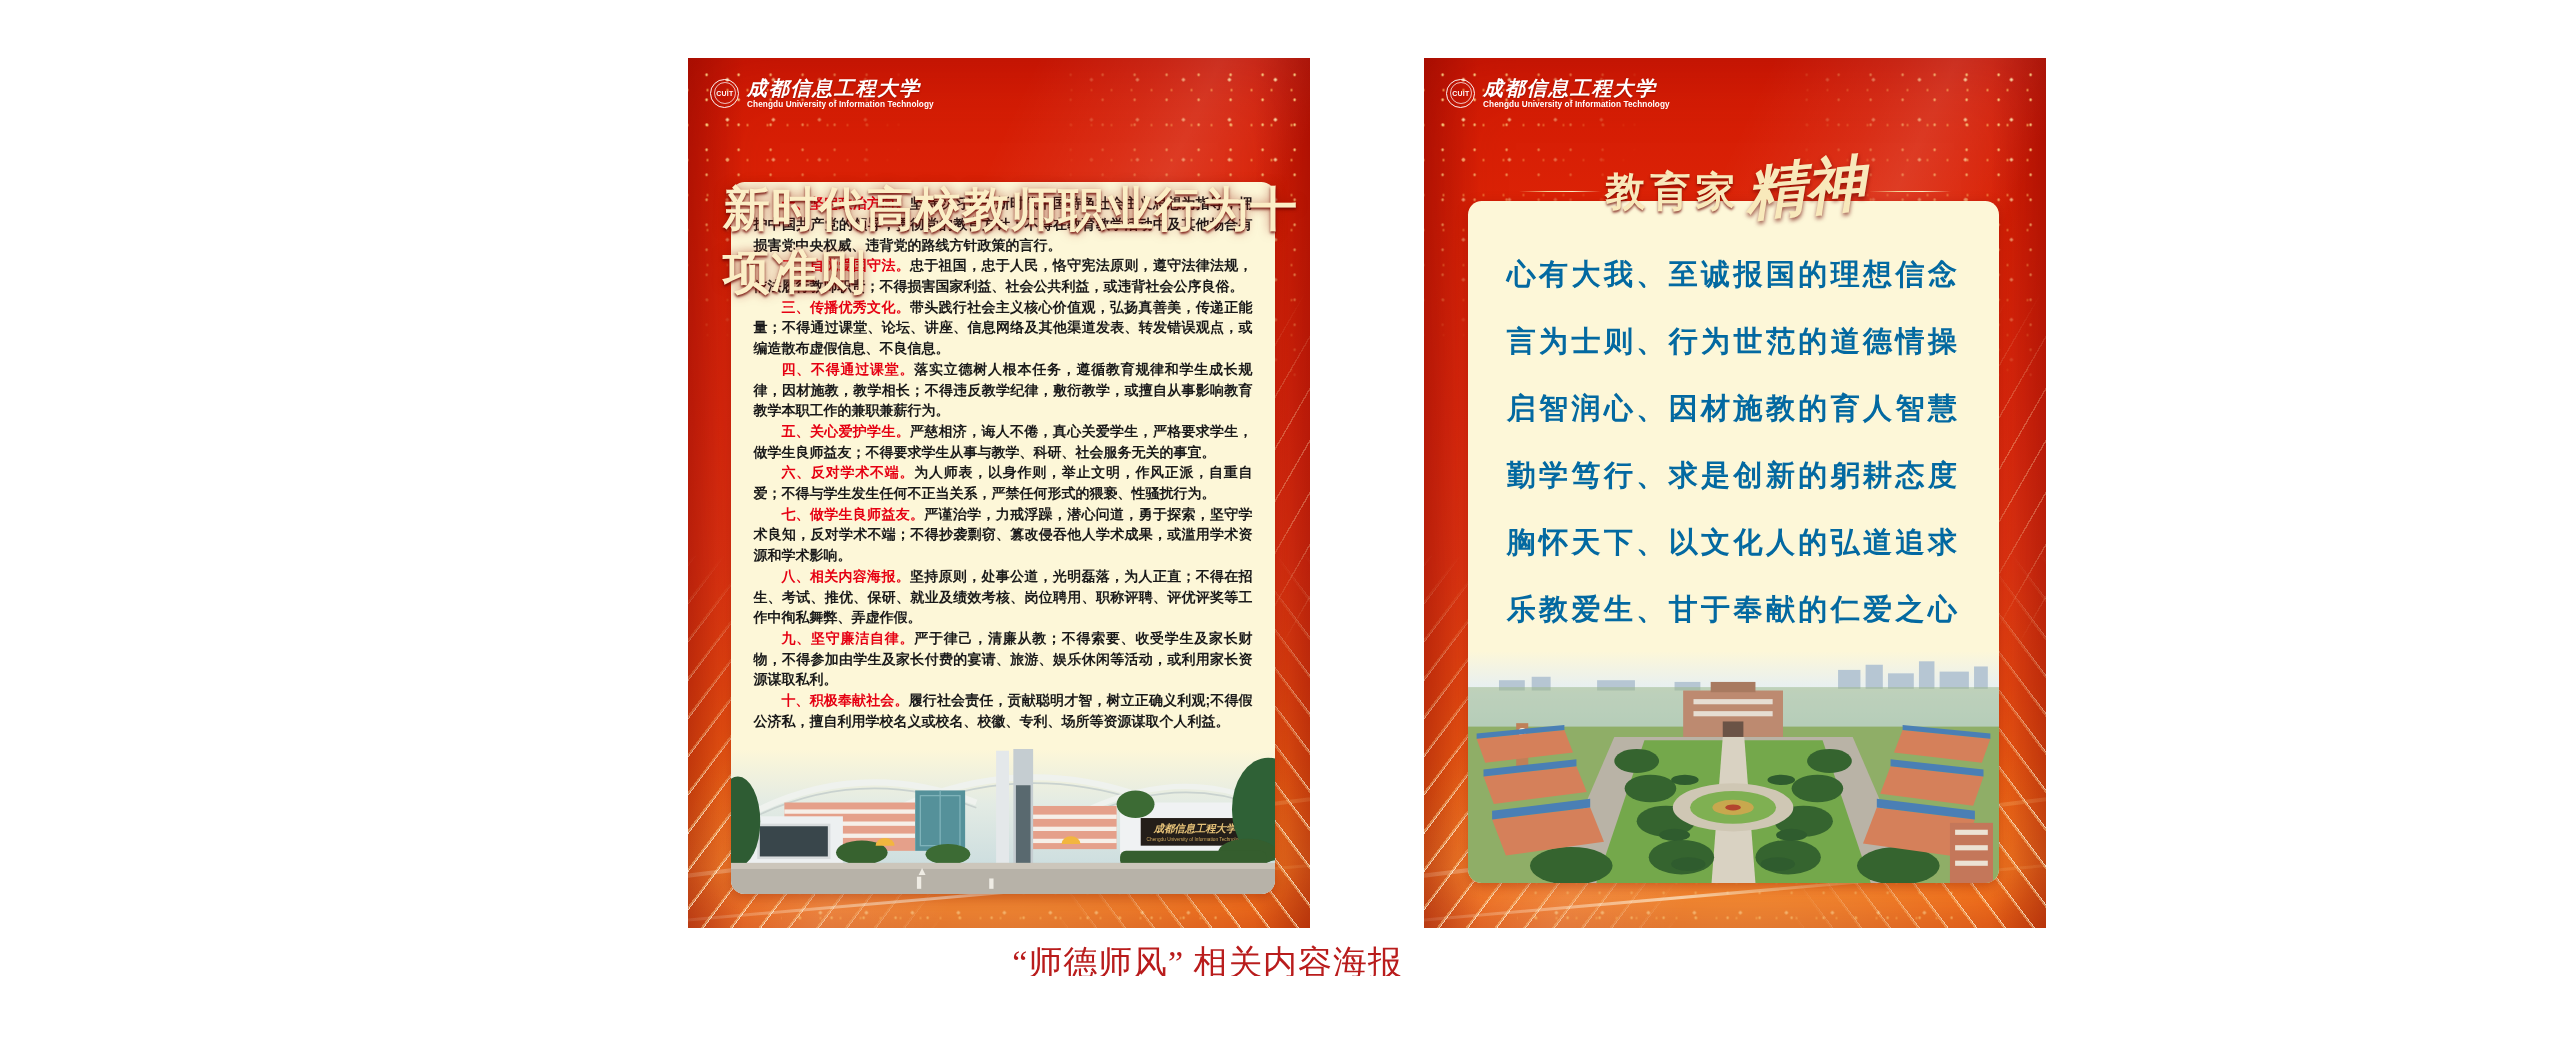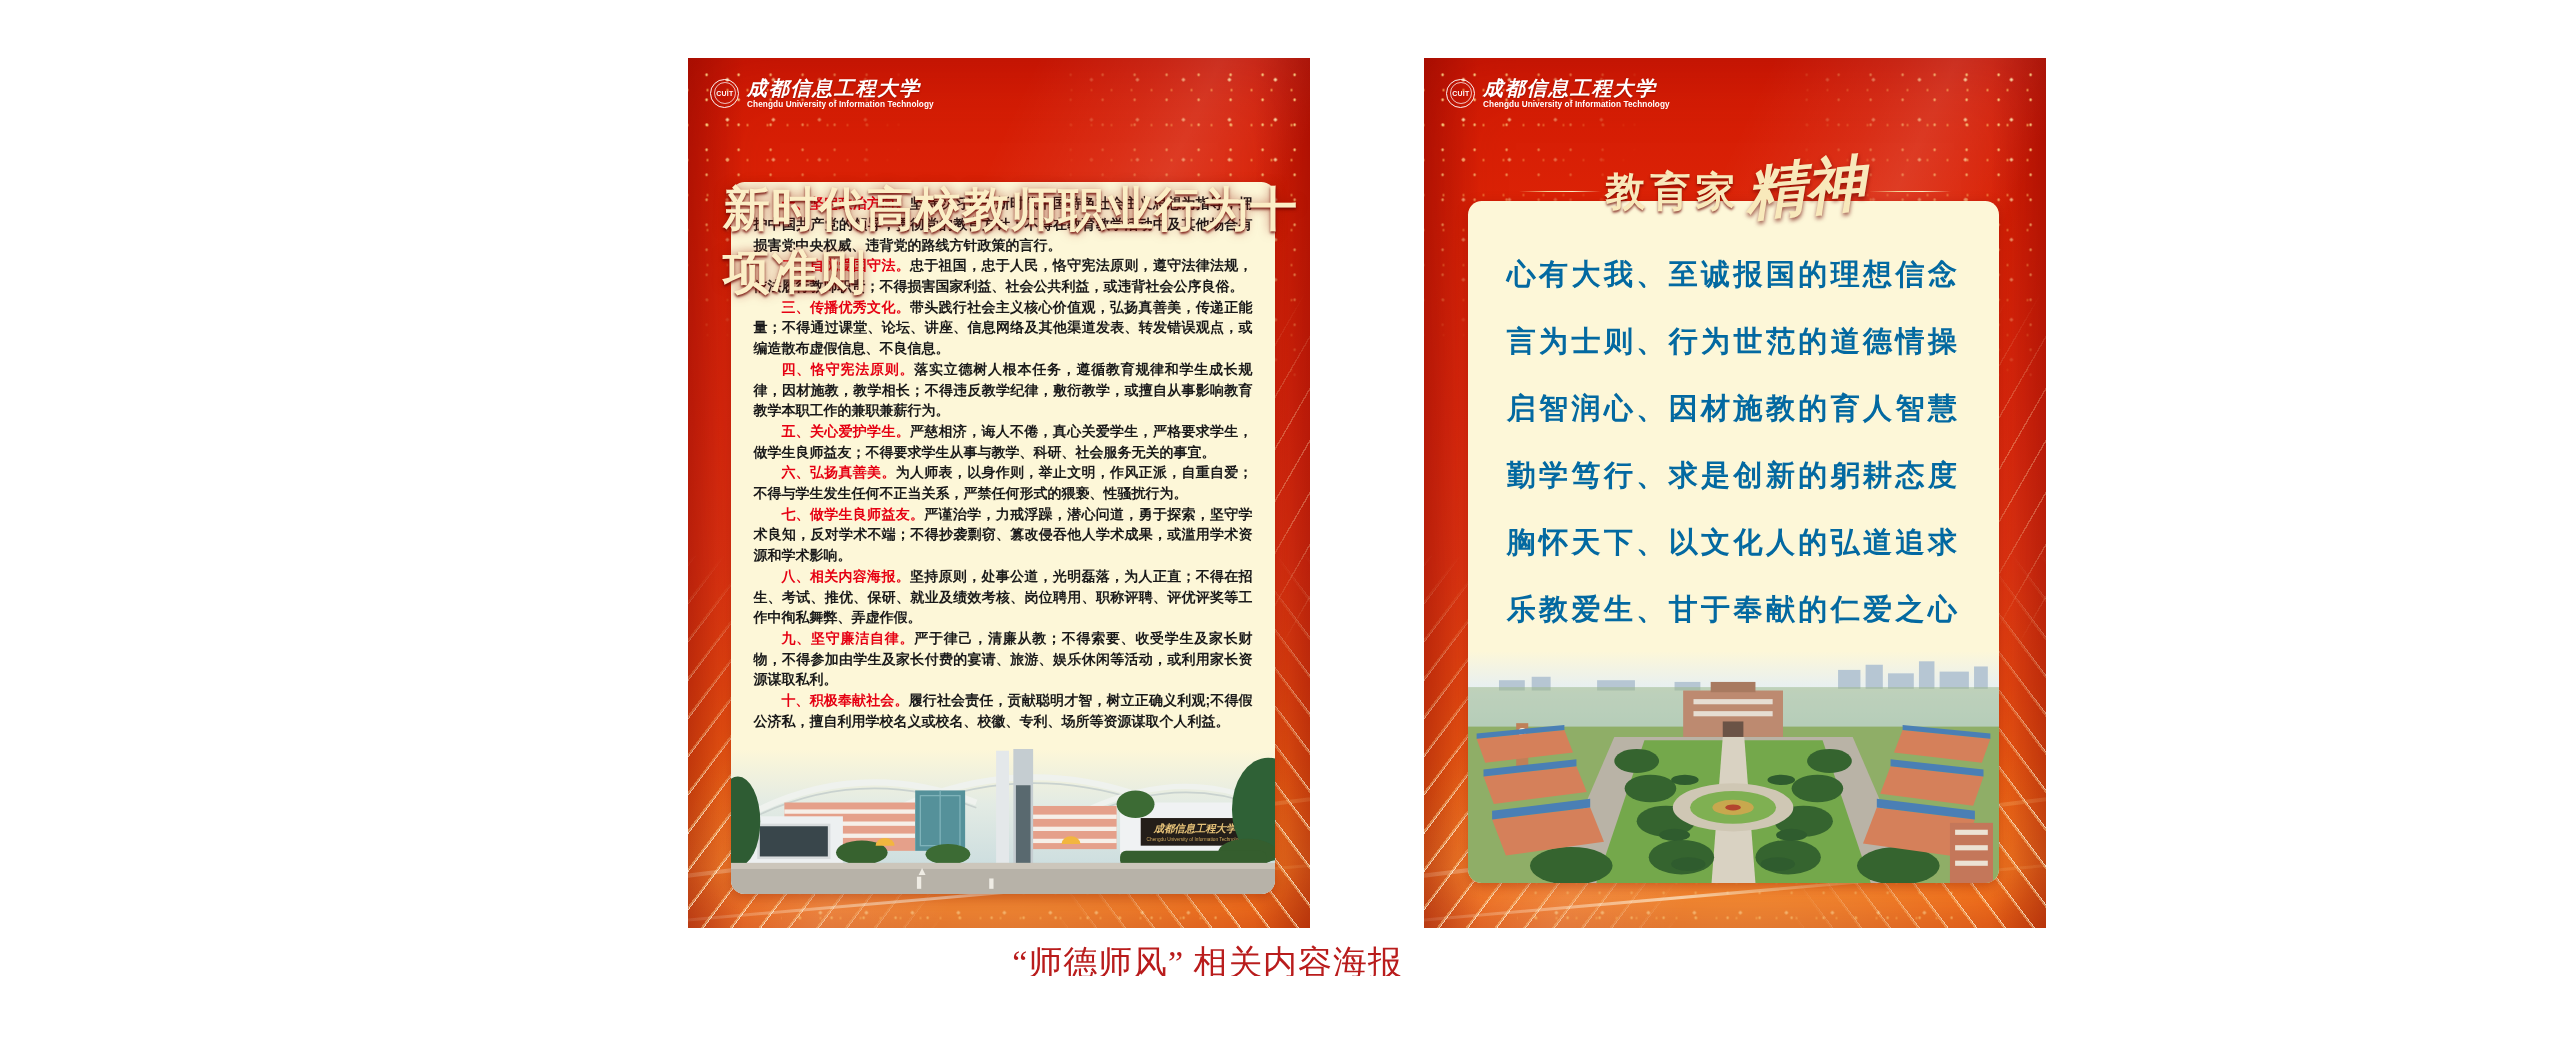--- a/index.html
+++ b/index.html
@@ -130,23 +130,23 @@
       </div>
     </header>
 
     <h1 class="title-left">新时代高校教师职业行为十项准则</h1>
 
     <div class="panel panel-left">
       <div class="items">
         <p class="item"><span class="lead">一、坚定政治方向。</span><span>坚持以习近平新时代中国特色社会主义思想为指导，拥护中国共产党的领导，贯彻党的教育方针；不得在教育教学活动中及其他场合有损害党中央权威、违背党的路线方针政策的言行。</span></p>
         <p class="item"><span class="lead">二、自觉爱国守法。</span><span>忠于祖国，忠于人民，恪守宪法原则，遵守法律法规，依法履行教师职责；不得损害国家利益、社会公共利益，或违背社会公序良俗。</span></p>
         <p class="item"><span class="lead">三、传播优秀文化。</span><span>带头践行社会主义核心价值观，弘扬真善美，传递正能量；不得通过课堂、论坛、讲座、信息网络及其他渠道发表、转发错误观点，或编造散布虚假信息、不良信息。</span></p>
-        <p class="item"><span class="lead">四、恪守宪法原则。</span><span>落实立德树人根本任务，遵循教育规律和学生成长规律，因材施教，教学相长；不得违反教学纪律，敷衍教学，或擅自从事影响教育教学本职工作的兼职兼薪行为。</span></p>
+        <p class="item"><span class="lead">四、不得通过课堂。</span><span>落实立德树人根本任务，遵循教育规律和学生成长规律，因材施教，教学相长；不得违反教学纪律，敷衍教学，或擅自从事影响教育教学本职工作的兼职兼薪行为。</span></p>
         <p class="item"><span class="lead">五、关心爱护学生。</span><span>严慈相济，诲人不倦，真心关爱学生，严格要求学生，做学生良师益友；不得要求学生从事与教学、科研、社会服务无关的事宜。</span></p>
-        <p class="item"><span class="lead">六、弘扬真善美。</span><span>为人师表，以身作则，举止文明，作风正派，自重自爱；不得与学生发生任何不正当关系，严禁任何形式的猥亵、性骚扰行为。</span></p>
+        <p class="item"><span class="lead">六、反对学术不端。</span><span>为人师表，以身作则，举止文明，作风正派，自重自爱；不得与学生发生任何不正当关系，严禁任何形式的猥亵、性骚扰行为。</span></p>
         <p class="item"><span class="lead">七、做学生良师益友。</span><span>严谨治学，力戒浮躁，潜心问道，勇于探索，坚守学术良知，反对学术不端；不得抄袭剽窃、篡改侵吞他人学术成果，或滥用学术资源和学术影响。</span></p>
         <p class="item"><span class="lead">八、相关内容海报。</span><span>坚持原则，处事公道，光明磊落，为人正直；不得在招生、考试、推优、保研、就业及绩效考核、岗位聘用、职称评聘、评优评奖等工作中徇私舞弊、弄虚作假。</span></p>
         <p class="item"><span class="lead">九、坚守廉洁自律。</span><span>严于律己，清廉从教；不得索要、收受学生及家长财物，不得参加由学生及家长付费的宴请、旅游、娱乐休闲等活动，或利用家长资源谋取私利。</span></p>
         <p class="item"><span class="lead">十、积极奉献社会。</span><span>履行社会责任，贡献聪明才智，树立正确义利观;不得假公济私，擅自利用学校名义或校名、校徽、专利、场所等资源谋取个人利益。</span></p>
       </div>
 
       <div class="photo photo-gate">
         <svg viewBox="0 0 632 168" preserveAspectRatio="none" aria-hidden="true">
           <defs>
             <linearGradient id="gsky" x1="0" y1="0" x2="0" y2="1">

